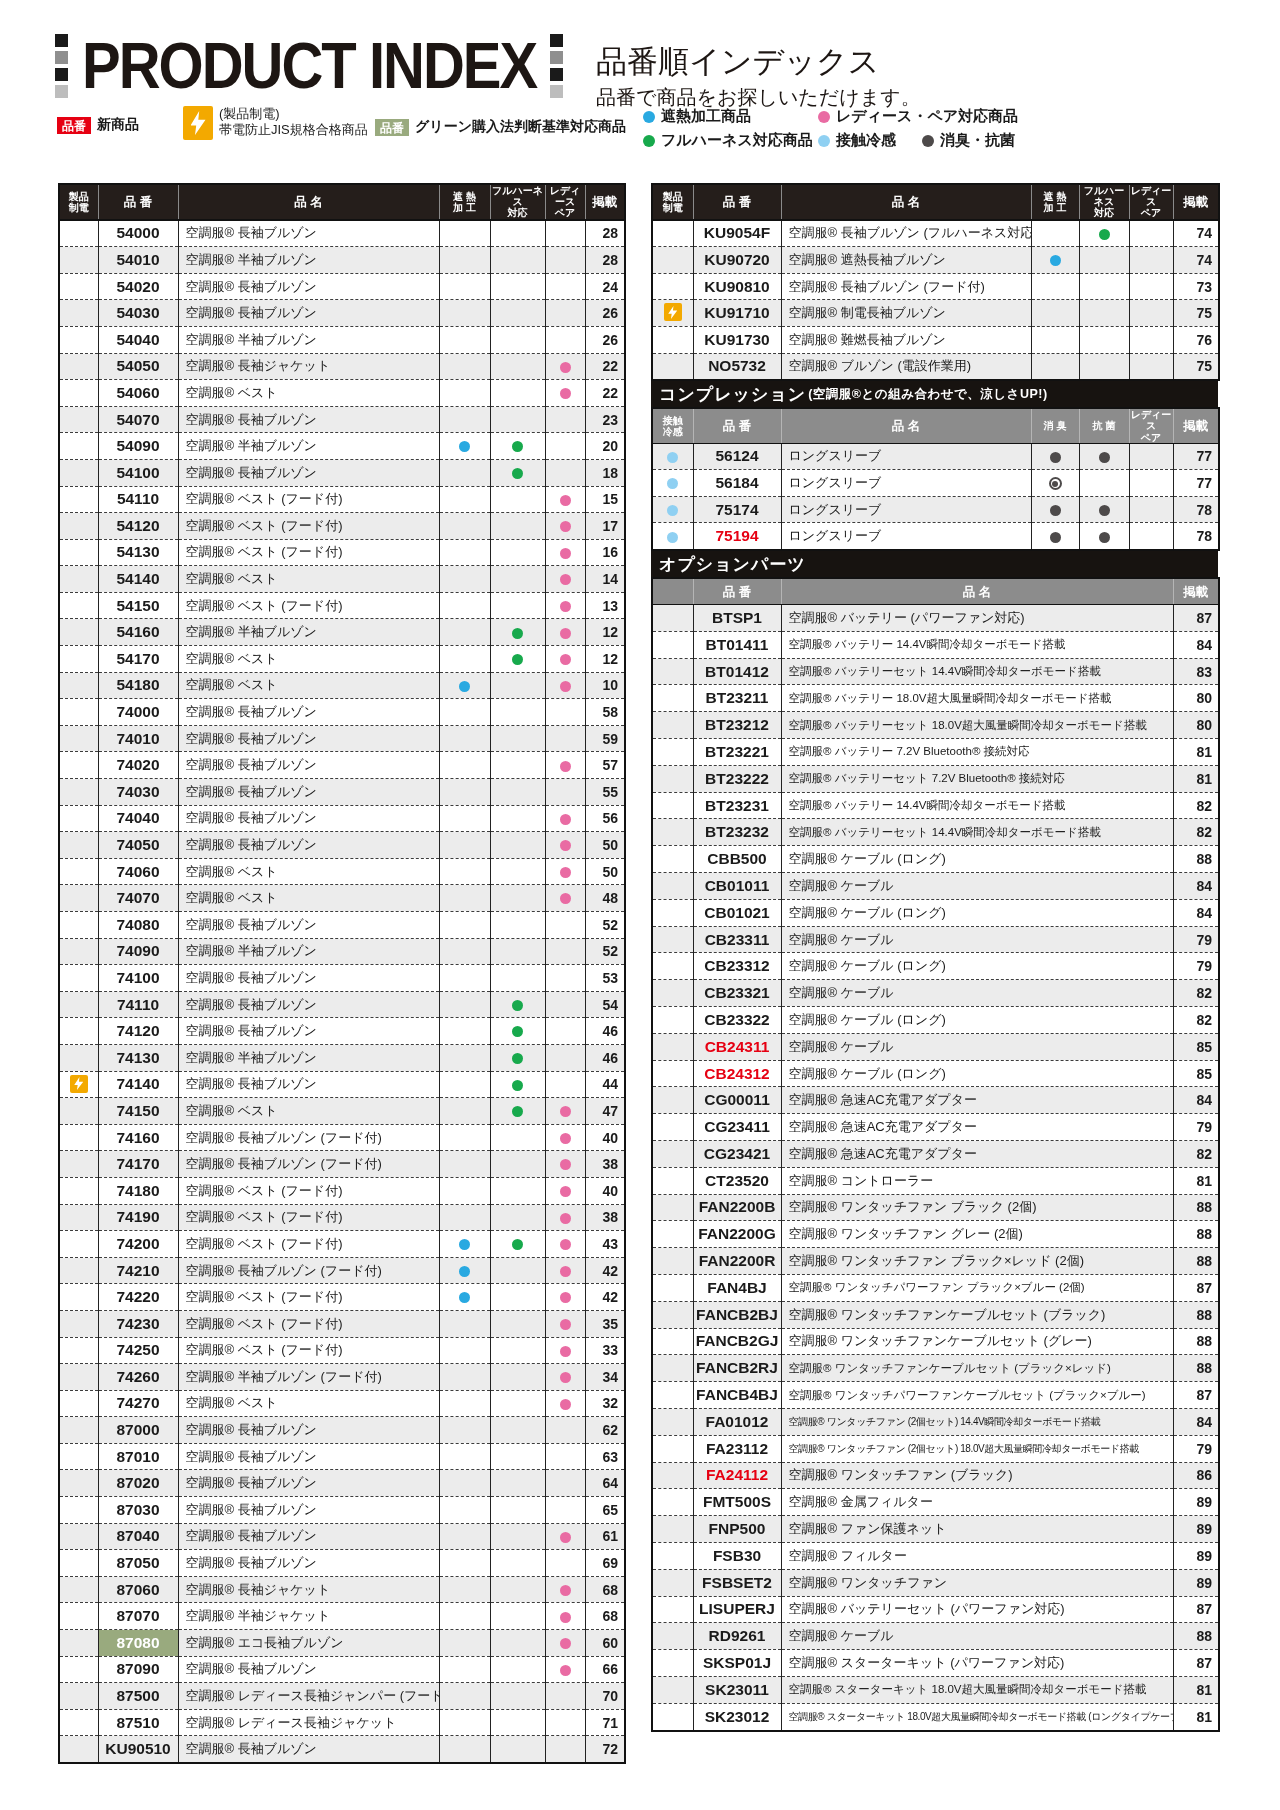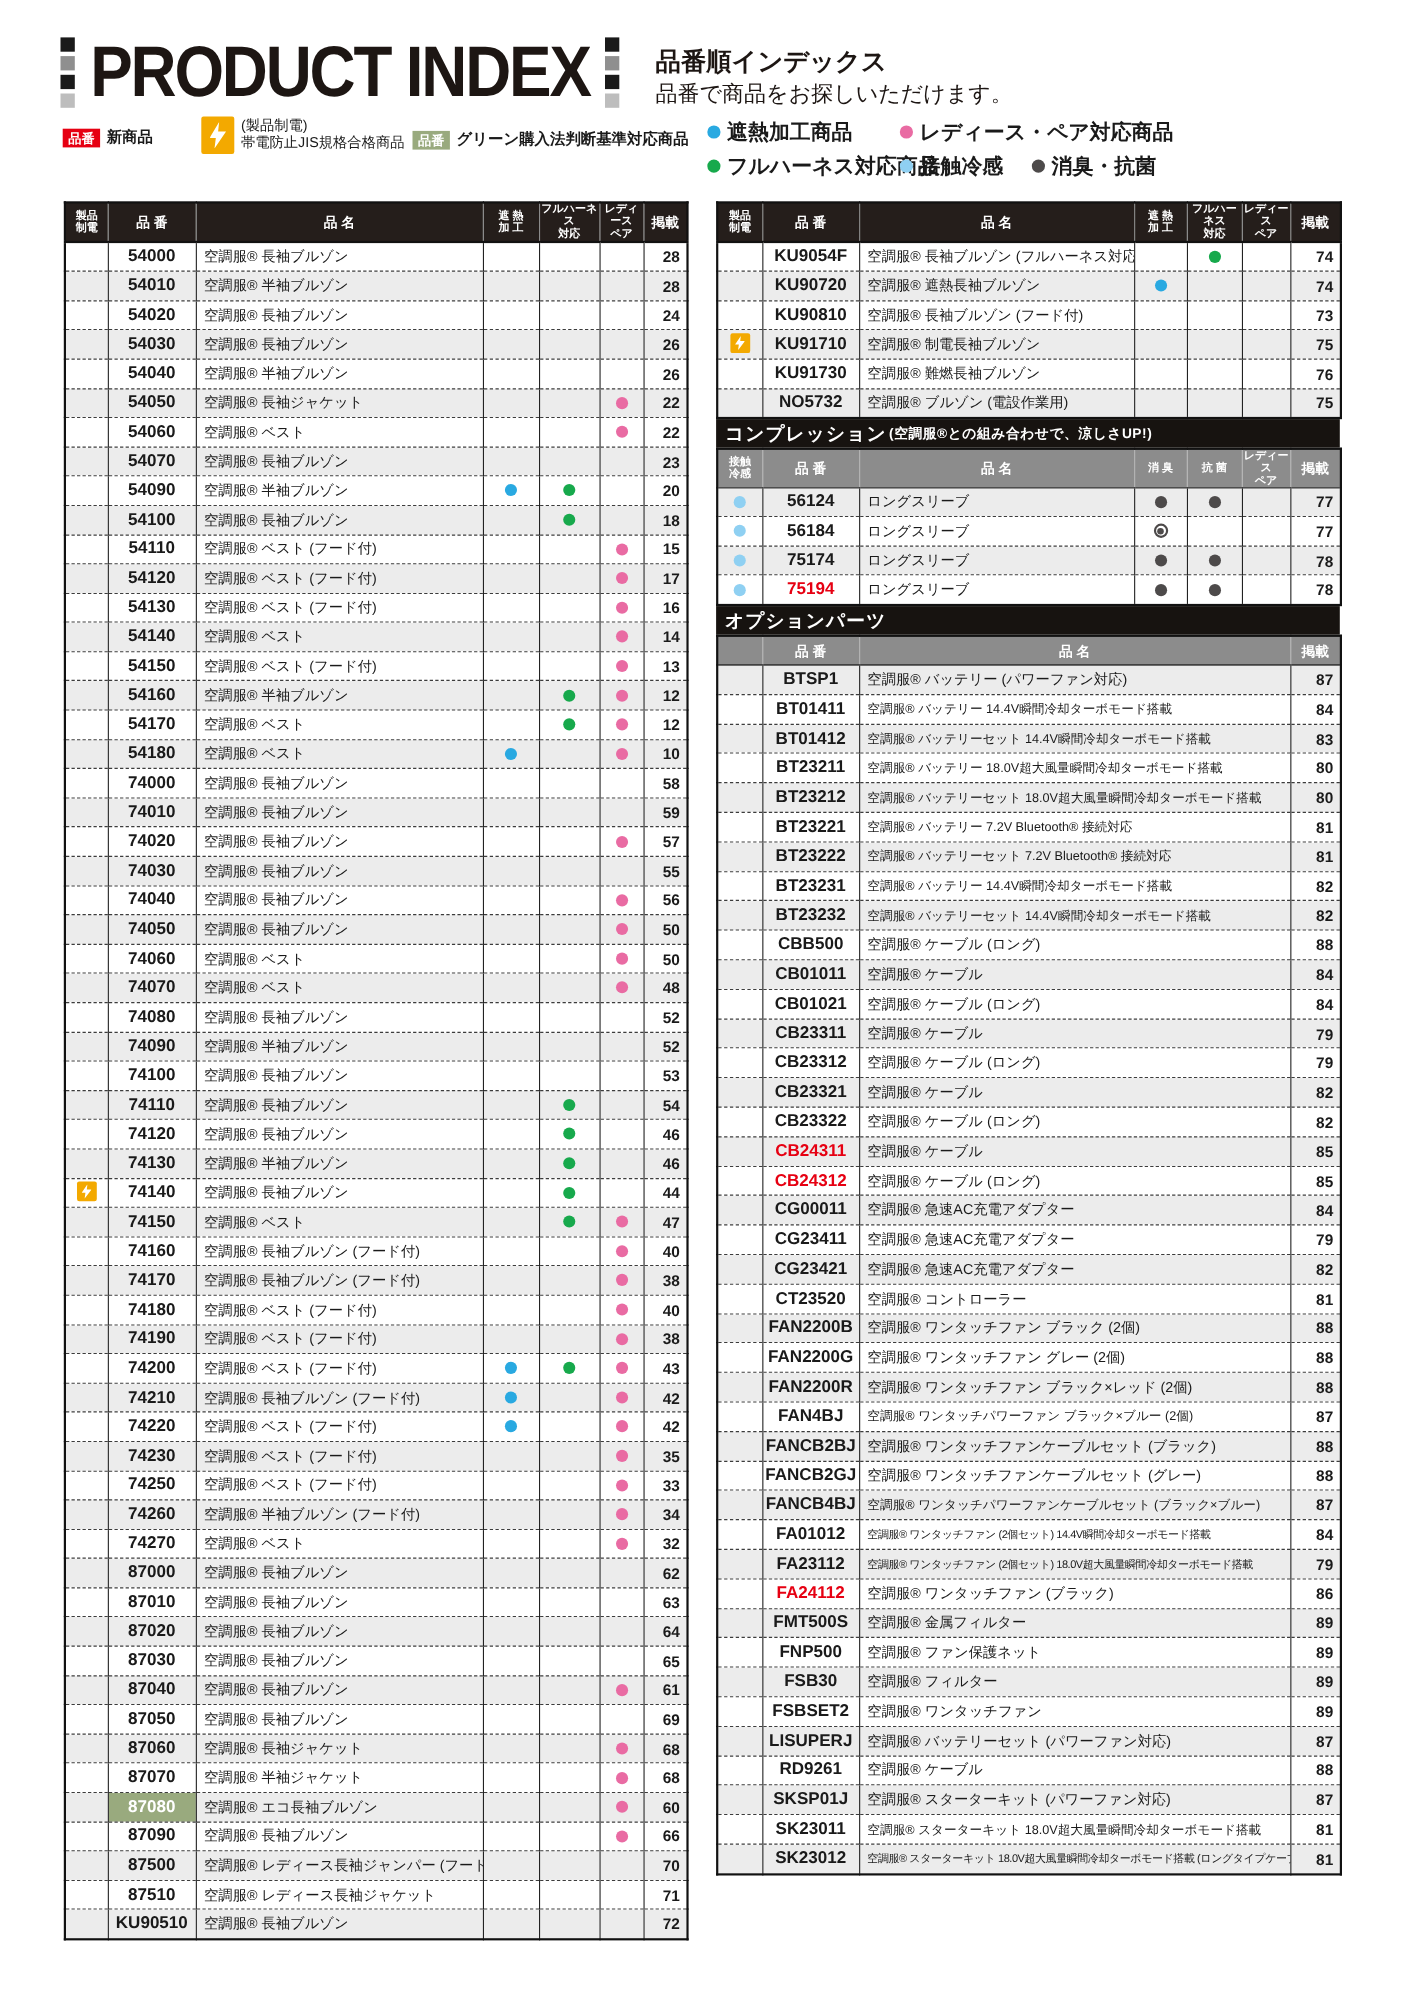--- a/index.html
+++ b/index.html
@@ -11,28 +11,28 @@
   
   .title-wrap{position:absolute;left:55px;top:34px;display:flex;align-items:center;gap:14px;}
   .sqcol{display:flex;flex-direction:column;gap:4px;}
   .sq{width:13px;height:13px;}
   .sq1{background:#1a1a1a}.sq2{background:#8f8f8f}.sq3{background:#1a1a1a}.sq4{background:#bdbdbd}
   h1.ptitle{
     margin:0;font-size:58px;font-weight:900;letter-spacing:-2px;line-height:1;
     transform:scaleY(1.12);transform-origin:left center;white-space:nowrap;color:#1d1613;
   }
   .subtitle{position:absolute;left:596px;top:40px;line-height:1.4;}
-  .subtitle .s1{font-size:23px;font-weight:bold;color:#1d1613;}
+  .subtitle .s1{font-size:31px;font-weight:normal;color:#1d1613;}
   .subtitle .s2{font-size:20px;color:#1d1613;}
   
   .lg{position:absolute;display:flex;align-items:center;gap:6px;font-weight:bold;font-size:14px;white-space:nowrap;}
   .badge{color:#fff;font-size:12px;font-weight:bold;padding:3px 5px 2px 5px;line-height:1;}
   .badge.red{background:var(--c-red);}
   .badge.green{background:var(--c-eco);}
-  .lgcol{position:absolute;display:flex;flex-direction:column;gap:5px;font-weight:bold;font-size:19px;text-align:center;}
+  .lgcol{position:absolute;display:flex;flex-direction:column;gap:5px;font-weight:bold;font-size:15px;text-align:center;}
   .lgrow{display:flex;align-items:center;gap:6px;white-space:nowrap;}
   .ldot{display:inline-block;width:12px;height:12px;border-radius:50%;}
   .seiden-text{font-size:13px;font-weight:normal;line-height:1.25;}
   .bolt-box{display:inline-flex;align-items:center;justify-content:center;background:var(--c-amber);border-radius:2px;width:18px;height:18px;}
   .bolt-box.big{width:30px;height:34px;}
   .bolt{display:inline-block;width:9px;height:13px;background:#fff;
     clip-path:polygon(58% 0,0 60%,38% 60%,30% 100%,100% 36%,52% 36%);}
   .bolt-box.big .bolt{width:15px;height:24px;}
   
   .leftcol{position:absolute;left:58px;top:183px;width:566px;}
@@ -1007,20 +1007,26 @@
           <td class="c-pg">88</td>
         </tr>
         <tr>
           <td class="c-ct"></td>
           <td class="c-pn">FANCB2GJ</td>
           <td class="c-nm">空調服® ワンタッチファンケーブルセット (グレー)</td>
           <td class="c-pg">88</td>
         </tr>
         <tr>
           <td class="c-ct"></td>
+          <td class="c-pn">FANCB2RJ</td>
+          <td class="c-nm sm">空調服® ワンタッチファンケーブルセット (ブラック×レッド)</td>
+          <td class="c-pg">88</td>
+        </tr>
+        <tr>
+          <td class="c-ct"></td>
           <td class="c-pn">FANCB4BJ</td>
           <td class="c-nm sm">空調服® ワンタッチパワーファンケーブルセット (ブラック×ブルー)</td>
           <td class="c-pg">87</td>
         </tr>
         <tr>
           <td class="c-ct"></td>
           <td class="c-pn">FA01012</td>
           <td class="c-nm xs">空調服® ワンタッチファン (2個セット) 14.4V瞬間冷却ターボモード搭載</td>
           <td class="c-pg">84</td>
         </tr>

